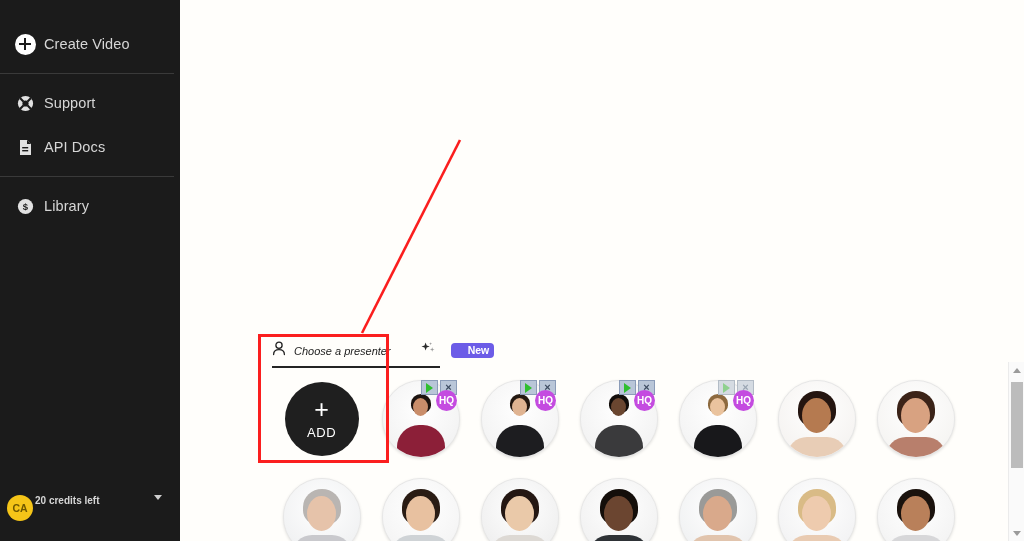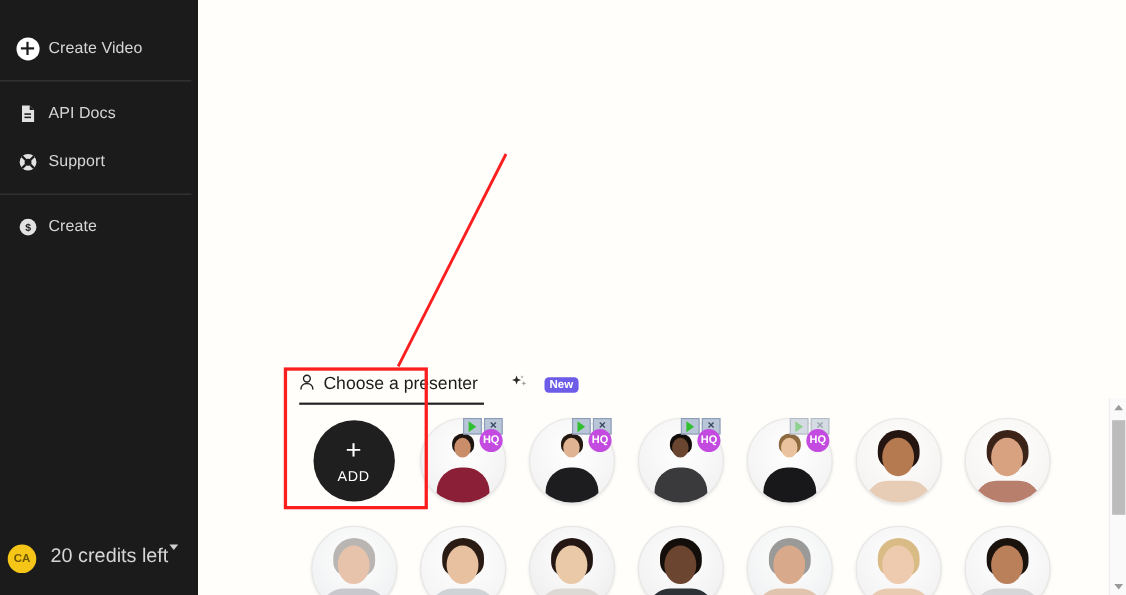--- a/index.html
+++ b/index.html
@@ -82,21 +82,21 @@
     padding-left: 6px; cursor: pointer;
   }
   .avatar {
     width: 26px; height: 26px; border-radius: 50%;
     background: #f5c518;
     color: #6d5700;
     font-size: 10.5px; font-weight: 700;
     display:flex; align-items:center; justify-content:center;
     margin-left: 1px;
   }
-  .credits-label { font-size: 18px; color: #d6d6d6; margin-left: 13px; }
+  .credits-label { font-size: 10px; color: #d6d6d6; margin-left: 2px; font-weight: bold; }
   .caret-down {
     margin-left: auto; margin-right: 18px;
     width: 0; height: 0;
     border-left: 4.5px solid transparent;
     border-right: 4.5px solid transparent;
     border-top: 5px solid #cfcfcf;
   }
 
   
   .main {
@@ -115,35 +115,35 @@
   .tabs {
     display: flex; align-items: flex-end;
     height: 30px;
     gap: 30px;
   }
   .tab {
     display:flex; align-items:center; gap: 8px;
     cursor: pointer;
     padding-bottom: 4px;
   }
-  .tab-label { font-size: 16px; color: #1c1c1c; }
+  .tab-label { font-size: 11px; color: #1c1c1c; font-style: italic; }
   .tab.inactive .tab-label { color: #9b9b9b; }
   .tab-underline {
     position: absolute;
     left: 0px; top: 32px;
     width: 168px; height: 1.6px;
     background: #242424;
   }
   .badge-new {
     background: #6c5ce7;
     color: #ffffff;
     font-size: 10.5px;
     font-weight: 700;
     border-radius: 4px;
-    padding: 2px 5px 2px 5px;
+    padding: 2px 5px 2px 17px;
     line-height: 1;
     margin-left: 7px;
   }
 
   
   .grid {
     position:absolute;
     left: 0px;
     top: 44px;
     width: 740px;
@@ -264,52 +264,52 @@
         </span>
         <span class="nav-label">Create Video</span>
       </div>
     </div>
 
     <div class="divider"></div>
 
     <div class="nav-group">
       <div class="nav-item">
         <span class="nav-icon">
+          <svg width="17" height="17" viewBox="0 0 17 17" aria-hidden="true">
+            <circle cx="8.5" cy="8.5" r="7.6" fill="#e2e2e2"></circle>
+            <circle cx="8.5" cy="8.5" r="3.1" fill="#1b1b1b"></circle>
+            <path d="M3 3 L6.4 6.4 M14 3 L10.6 6.4 M3 14 L6.4 10.6 M14 14 L10.6 10.6" stroke="#1b1b1b" stroke-width="2.1"></path>
+          </svg>
+        </span>
+        <span class="nav-label">Support</span>
+      </div>
+      <div class="nav-item">
+        <span class="nav-icon">
           <svg width="15" height="17" viewBox="0 0 15 17" aria-hidden="true">
             <path d="M2 1h7l4 4v11H2z" fill="#e2e2e2"></path>
             <path d="M9 1v4h4" fill="#1b1b1b"></path>
             <rect x="4.2" y="8" width="6" height="1.4" fill="#1b1b1b"></rect>
             <rect x="4.2" y="11" width="6" height="1.4" fill="#1b1b1b"></rect>
           </svg>
         </span>
         <span class="nav-label">API Docs</span>
       </div>
-      <div class="nav-item">
-        <span class="nav-icon">
-          <svg width="17" height="17" viewBox="0 0 17 17" aria-hidden="true">
-            <circle cx="8.5" cy="8.5" r="7.6" fill="#e2e2e2"></circle>
-            <circle cx="8.5" cy="8.5" r="3.1" fill="#1b1b1b"></circle>
-            <path d="M3 3 L6.4 6.4 M14 3 L10.6 6.4 M3 14 L6.4 10.6 M14 14 L10.6 10.6" stroke="#1b1b1b" stroke-width="2.1"></path>
-          </svg>
-        </span>
-        <span class="nav-label">Support</span>
-      </div>
     </div>
 
     <div class="divider"></div>
 
     <div class="nav-group">
       <div class="nav-item">
         <span class="nav-icon">
           <svg width="17" height="17" viewBox="0 0 17 17" aria-hidden="true">
             <circle cx="8.5" cy="8.5" r="7.6" fill="#e2e2e2"></circle>
             <text x="8.5" y="12.2" font-family="Liberation Sans, sans-serif" font-size="9.5" font-weight="700" text-anchor="middle" fill="#1b1b1b">$</text>
           </svg>
         </span>
-        <span class="nav-label">Create</span>
+        <span class="nav-label">Library</span>
       </div>
     </div>
 
     <div class="sidebar-bottom">
 
       <div class="share-btn">
         <span>
           <svg width="17" height="17" viewBox="0 0 17 17" aria-hidden="true">
             <path d="M4 11.4 c0-3.1 2.4-4.6 6.4-4.6" fill="none" stroke="#e0e0e0" stroke-width="1.5" stroke-linecap="round"></path>
             <path d="M8.6 4.2 L11.9 6.8 L8.6 9.5" fill="none" stroke="#e0e0e0" stroke-width="1.5" stroke-linecap="round" stroke-linejoin="round"></path>

